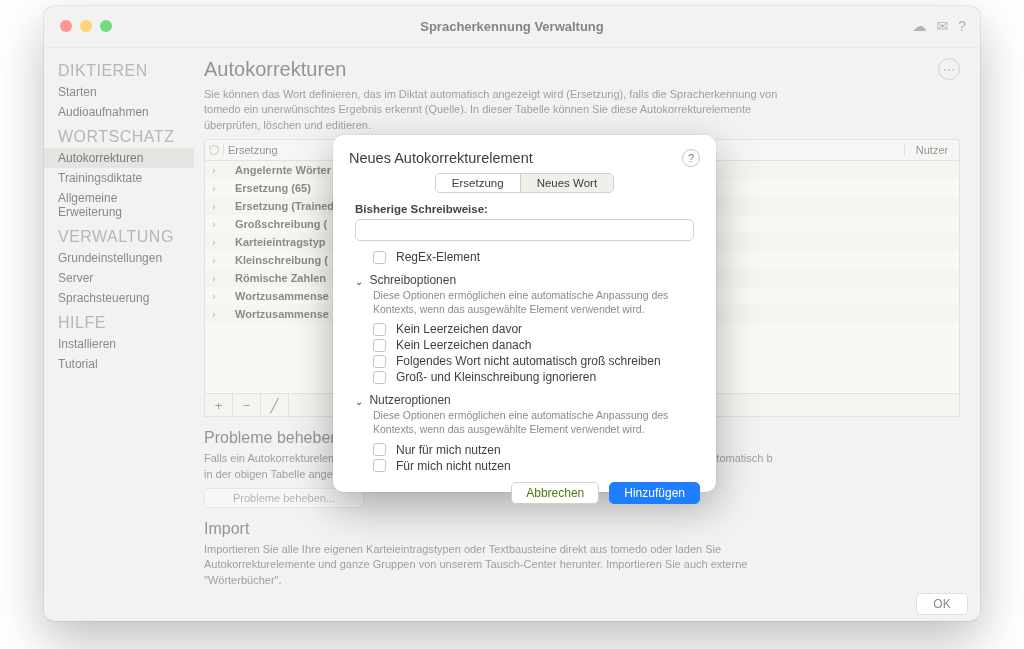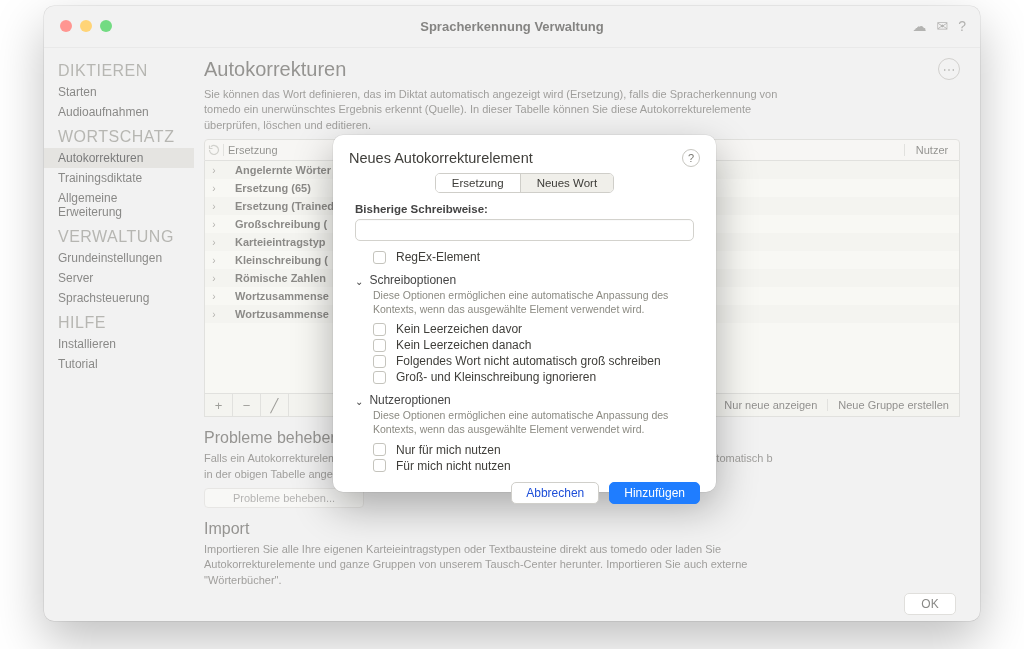--- a/index.html
+++ b/index.html
@@ -57,21 +57,21 @@
   .ft-pill { padding:0 10px; height:100%; display:flex; align-items:center; border-left:1px solid #d2d1cc; font-size:11px; color:#565551;}
 
   .section-h { font-size:16px; font-weight:500; color:#5c5b57; margin:12px 0 4px;}
   .sec-desc { font-size:11px; color:#6c6b67; line-height:1.4; max-width:590px;}
 
   .diag-btn { display:inline-block; margin-top:6px; height:20px; line-height:19px; padding:0 28px; border:1px solid #cfcec9;
               border-radius:4px; background:#fafaf7; font-size:11px; color:#4e4d48;}
   .diag-btn.sec { opacity:.6; }
 
   .window-footer { position:absolute; bottom:0; left:0; right:0; height:34px;
-                   display:flex; align-items:center; justify-content:flex-end; padding-right:24px;margin-left:24px;}
+                   display:flex; align-items:center; justify-content:flex-end; padding-right:12px;margin-left:24px;}
   .ok-btn { height:22px; width:52px; border:1px solid #cfcec9; border-radius:5px; background:#fff;
             font-size:12px; color:#4a4a46; display:flex; align-items:center; justify-content:center;}
 
   
   .dim {
     position:absolute; inset:0; background:rgba(255,255,255,0.35);
   }
 
   
   .dialog {
@@ -102,21 +102,21 @@
   .chk-row.indent { padding-left:18px; }
   .chk { width:13px; height:13px; border:1px solid #c5c4bd; border-radius:3px; background:#fff; flex-shrink:0;}
   .disclosure { display:flex; align-items:center; gap:6px; font-size:12px; margin-top:8px; color:#444;}
   .disclosure .ar { font-size:10px; transform:translateY(1px);}
   .hint { font-size:10.5px; color:#8b8a82; line-height:1.3; margin:2px 0 5px 18px; }
 
   .dlg-foot {
     margin-top:auto; height:44px; display:flex; align-items:center; justify-content:flex-end; gap:10px;
     padding:0 16px; }
   .btn { height:22px; padding:0 14px; border-radius:5px; font-size:12px; display:flex; align-items:center; }
-  .btn.sec { background:#fff; border:1px solid #d0cfca; color:#1d4ed8;}
+  .btn.sec { background:#fff; border:1px solid #d0cfca; color:#4d7c0f;}
   .btn.pri { background:#1f7dff; color:#fff; border:1px solid #1f7dff; font-weight:500;}
 
 </style>
 </head>
 <body>
 
 <div class="window">
 
   <div class="titlebar">
     <div class="traffic">
@@ -214,24 +214,20 @@
       <div class="table-footer">
         <div class="ft-btn">
             <span>+</span>
           </div>
         <div class="ft-btn">
             <span>−</span>
           </div>
         <div class="ft-btn">
             <span>╱</span>
           </div>
-        <div class="ft-right">
-          <div class="ft-pill">Nur neue anzeigen</div>
-          <div class="ft-pill">Neue Gruppe erstellen</div>
-        </div>
       </div>
 
       <div class="section-h">Probleme beheben</div>
       <p class="sec-desc">
         <span>Falls ein Autokorrekturelement</span>&nbsp;&nbsp;&nbsp;&nbsp;&nbsp;&nbsp;&nbsp;&nbsp;&nbsp;&nbsp;&nbsp;&nbsp;&nbsp;&nbsp;&nbsp;&nbsp;&nbsp;&nbsp;&nbsp;&nbsp;&nbsp;&nbsp;&nbsp;&nbsp;&nbsp;&nbsp;&nbsp;&nbsp;&nbsp;&nbsp;&nbsp;&nbsp;&nbsp;&nbsp;&nbsp;&nbsp;&nbsp;&nbsp;&nbsp;&nbsp;&nbsp;&nbsp;&nbsp;&nbsp;&nbsp;&nbsp;&nbsp;&nbsp;&nbsp;&nbsp;&nbsp;&nbsp;&nbsp;&nbsp;&nbsp;&nbsp;&nbsp;&nbsp;&nbsp;&nbsp;&nbsp;&nbsp;&nbsp;&nbsp;&nbsp;&nbsp;&nbsp;&nbsp;&nbsp;
         <span>können Sie diese Probleme automatisch b</span><br>
         <span>in der obigen Tabelle angezeigt.</span>
       </p>
       <div style="display:flex; gap:14px;">
         <div class="diag-btn sec">Probleme beheben...</div>

